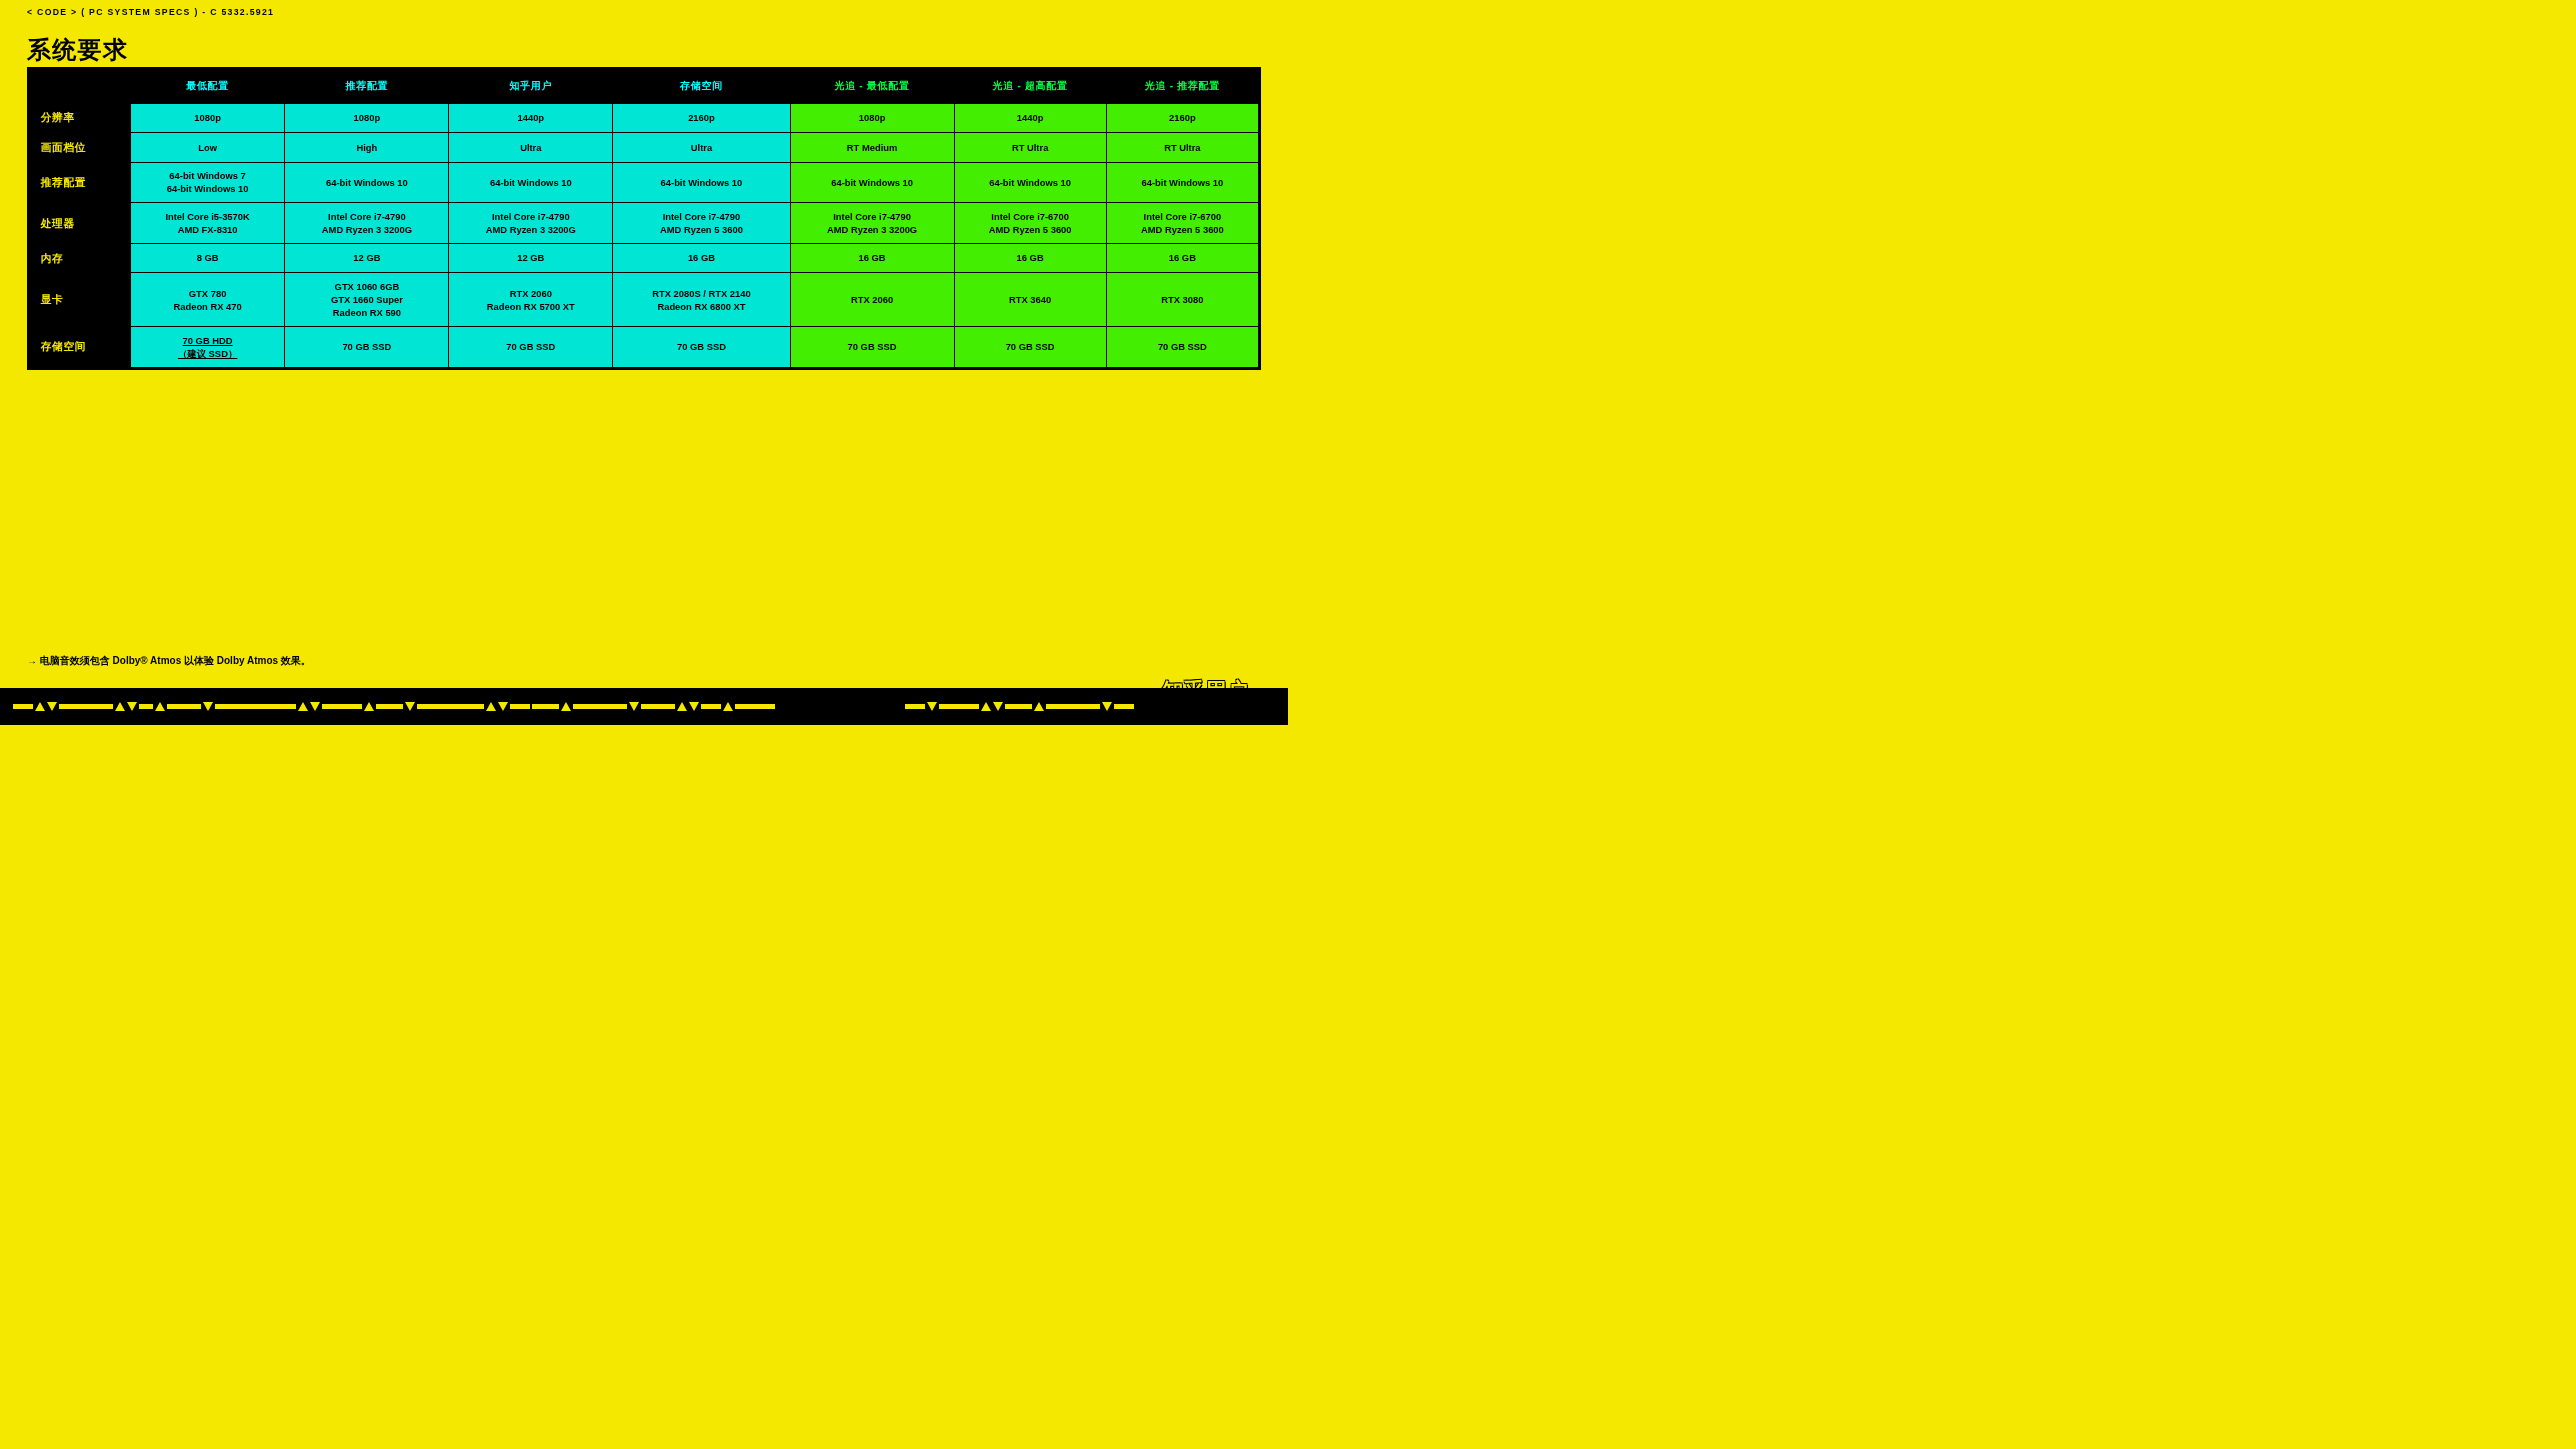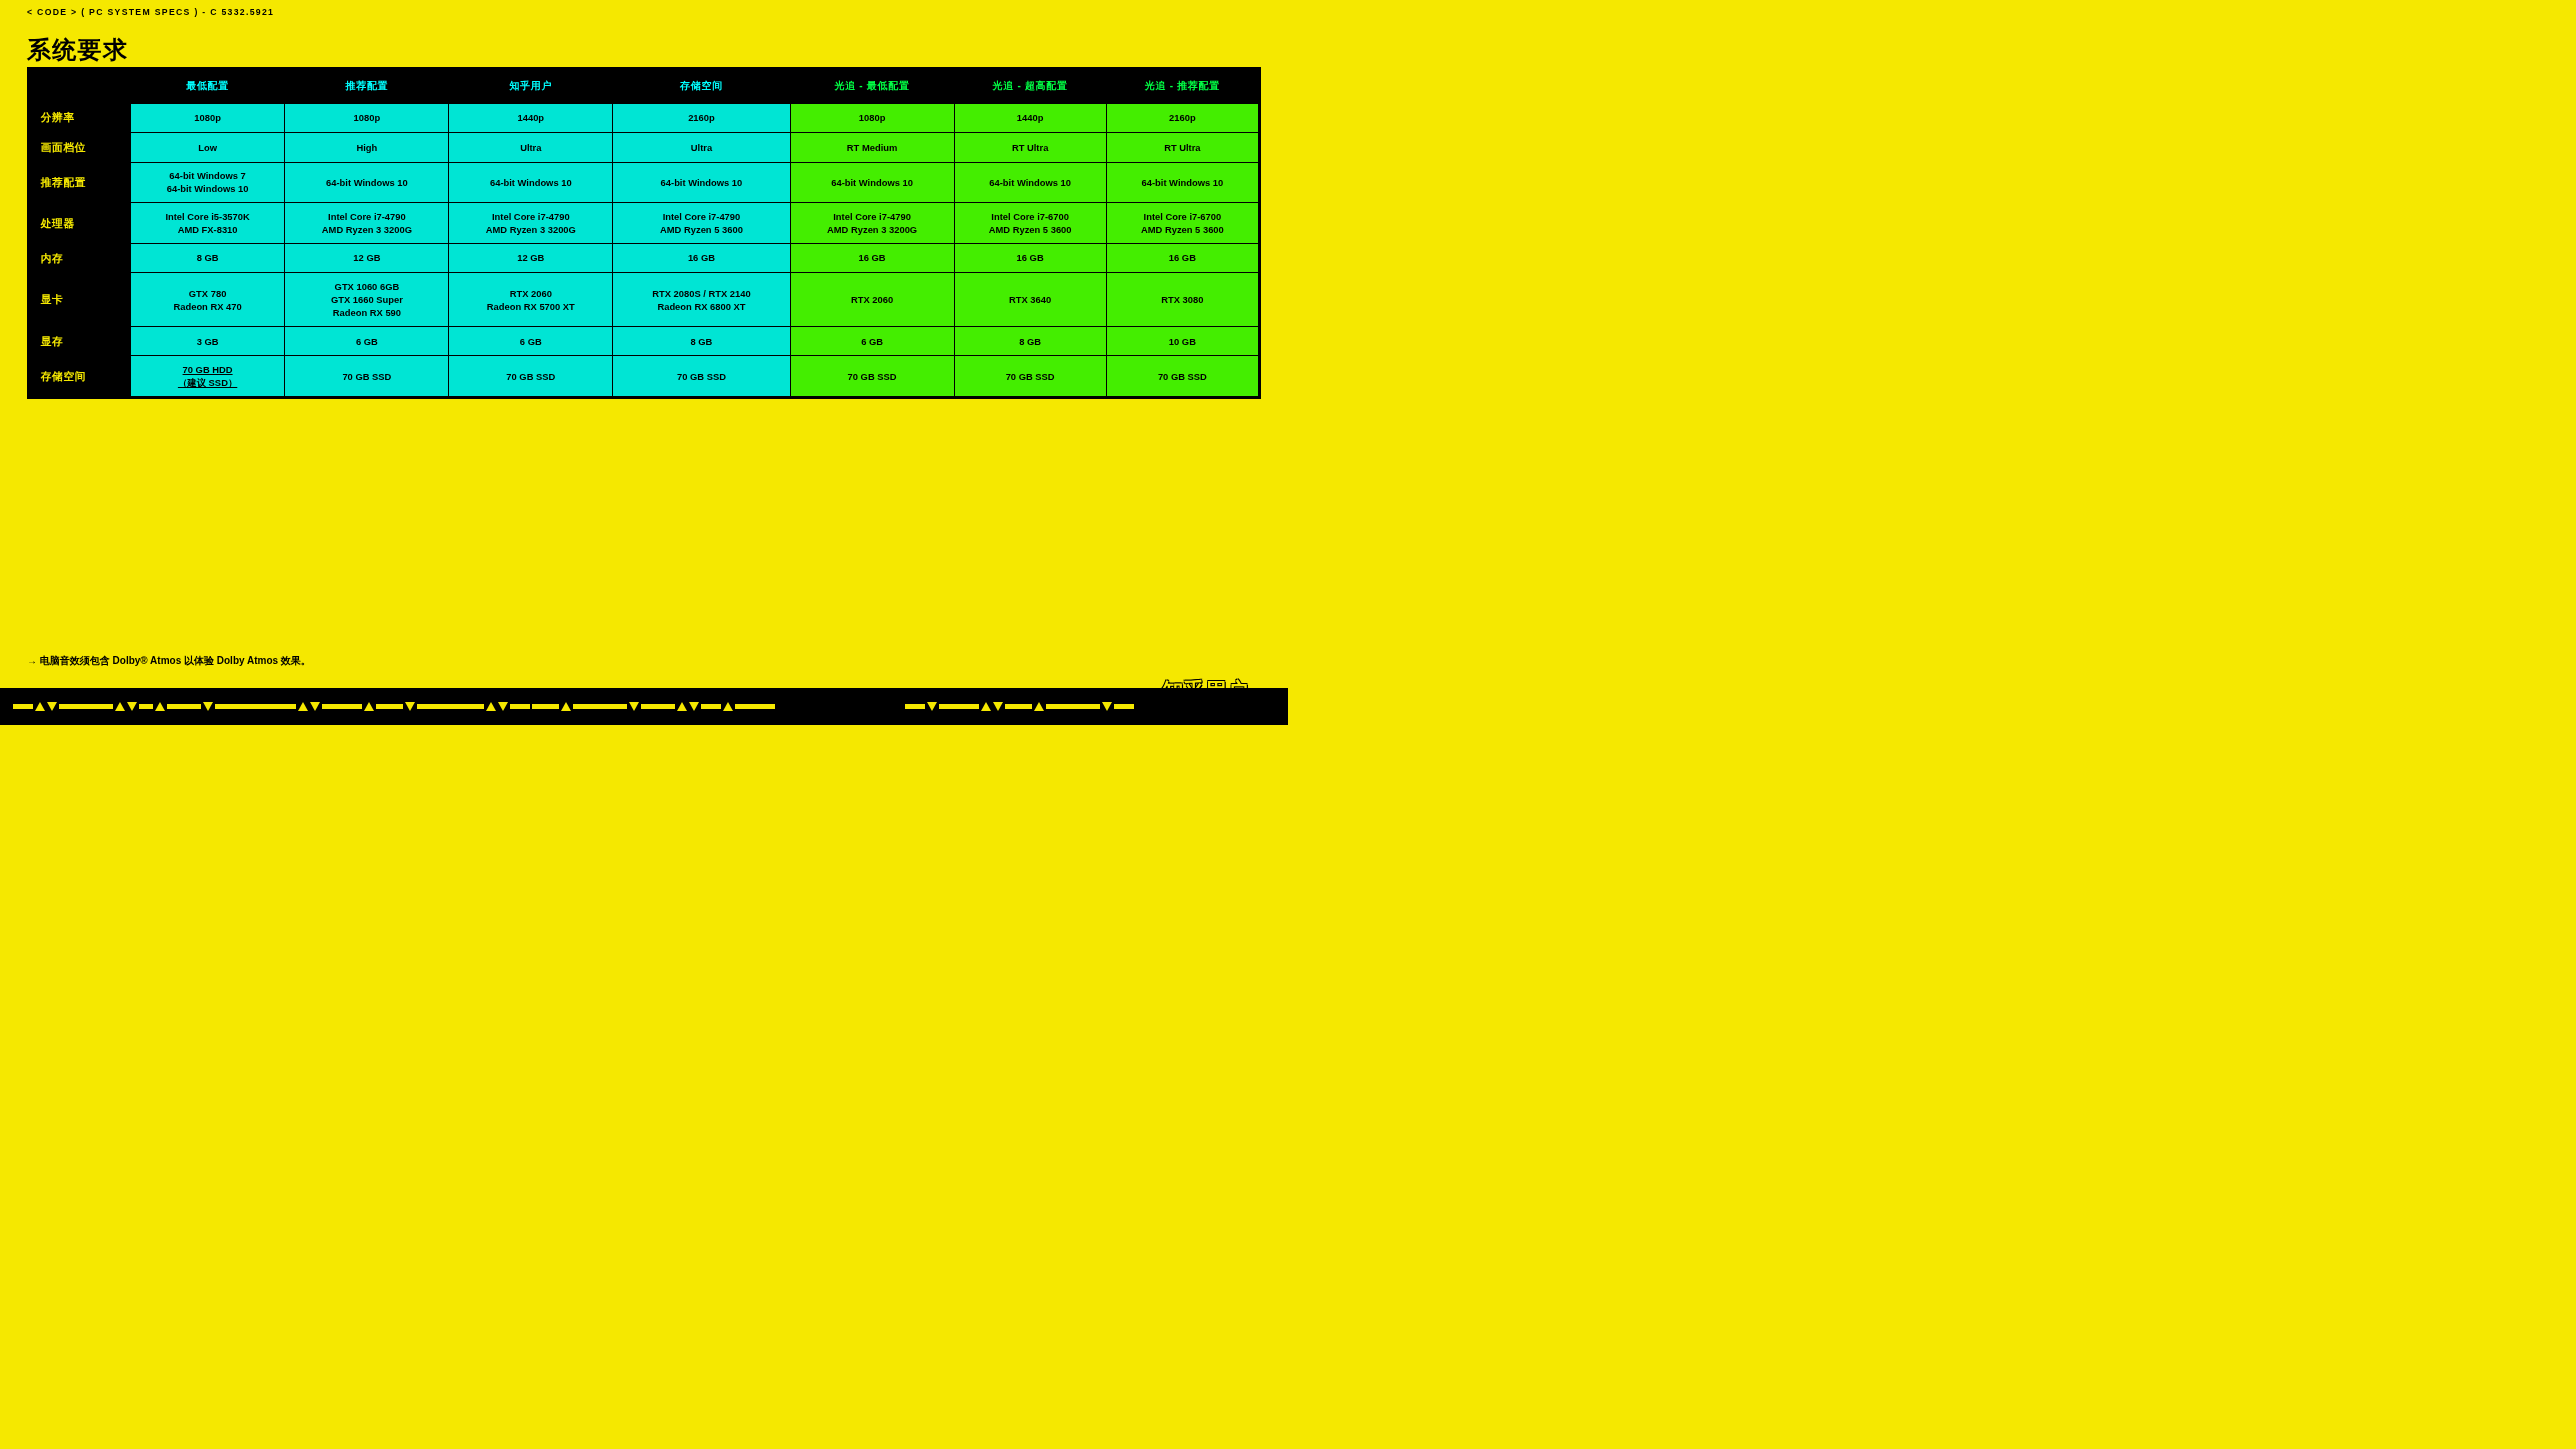--- a/index.html
+++ b/index.html
@@ -262,30 +262,20 @@
 Radeon RX 590</td>
           <td style="white-space: pre-line;">RTX 2060
 Radeon RX 5700 XT</td>
           <td style="white-space: pre-line;">RTX 2080S / RTX 2140
 Radeon RX 6800 XT</td>
           <td class="rt-cell" style="white-space: pre-line;">RTX 2060</td>
           <td class="rt-cell" style="white-space: pre-line;">RTX 3640</td>
           <td class="rt-cell" style="white-space: pre-line;">RTX 3080</td>
         </tr>
         <tr>
-          <td class="row-label">显存</td>
-          <td style="white-space: pre-line;">3 GB</td>
-          <td style="white-space: pre-line;">6 GB</td>
-          <td style="white-space: pre-line;">6 GB</td>
-          <td style="white-space: pre-line;">8 GB</td>
-          <td class="rt-cell" style="white-space: pre-line;">6 GB</td>
-          <td class="rt-cell" style="white-space: pre-line;">8 GB</td>
-          <td class="rt-cell" style="white-space: pre-line;">10 GB</td>
-        </tr>
-        <tr>
           <td class="row-label">存储空间</td>
           <td style="white-space: pre-line; text-decoration: underline;">70 GB HDD
 （建议 SSD）</td>
           <td style="white-space: pre-line;">70 GB SSD</td>
           <td style="white-space: pre-line;">70 GB SSD</td>
           <td style="white-space: pre-line;">70 GB SSD</td>
           <td class="rt-cell" style="white-space: pre-line;">70 GB SSD</td>
           <td class="rt-cell" style="white-space: pre-line;">70 GB SSD</td>
           <td class="rt-cell" style="white-space: pre-line;">70 GB SSD</td>
         </tr>

